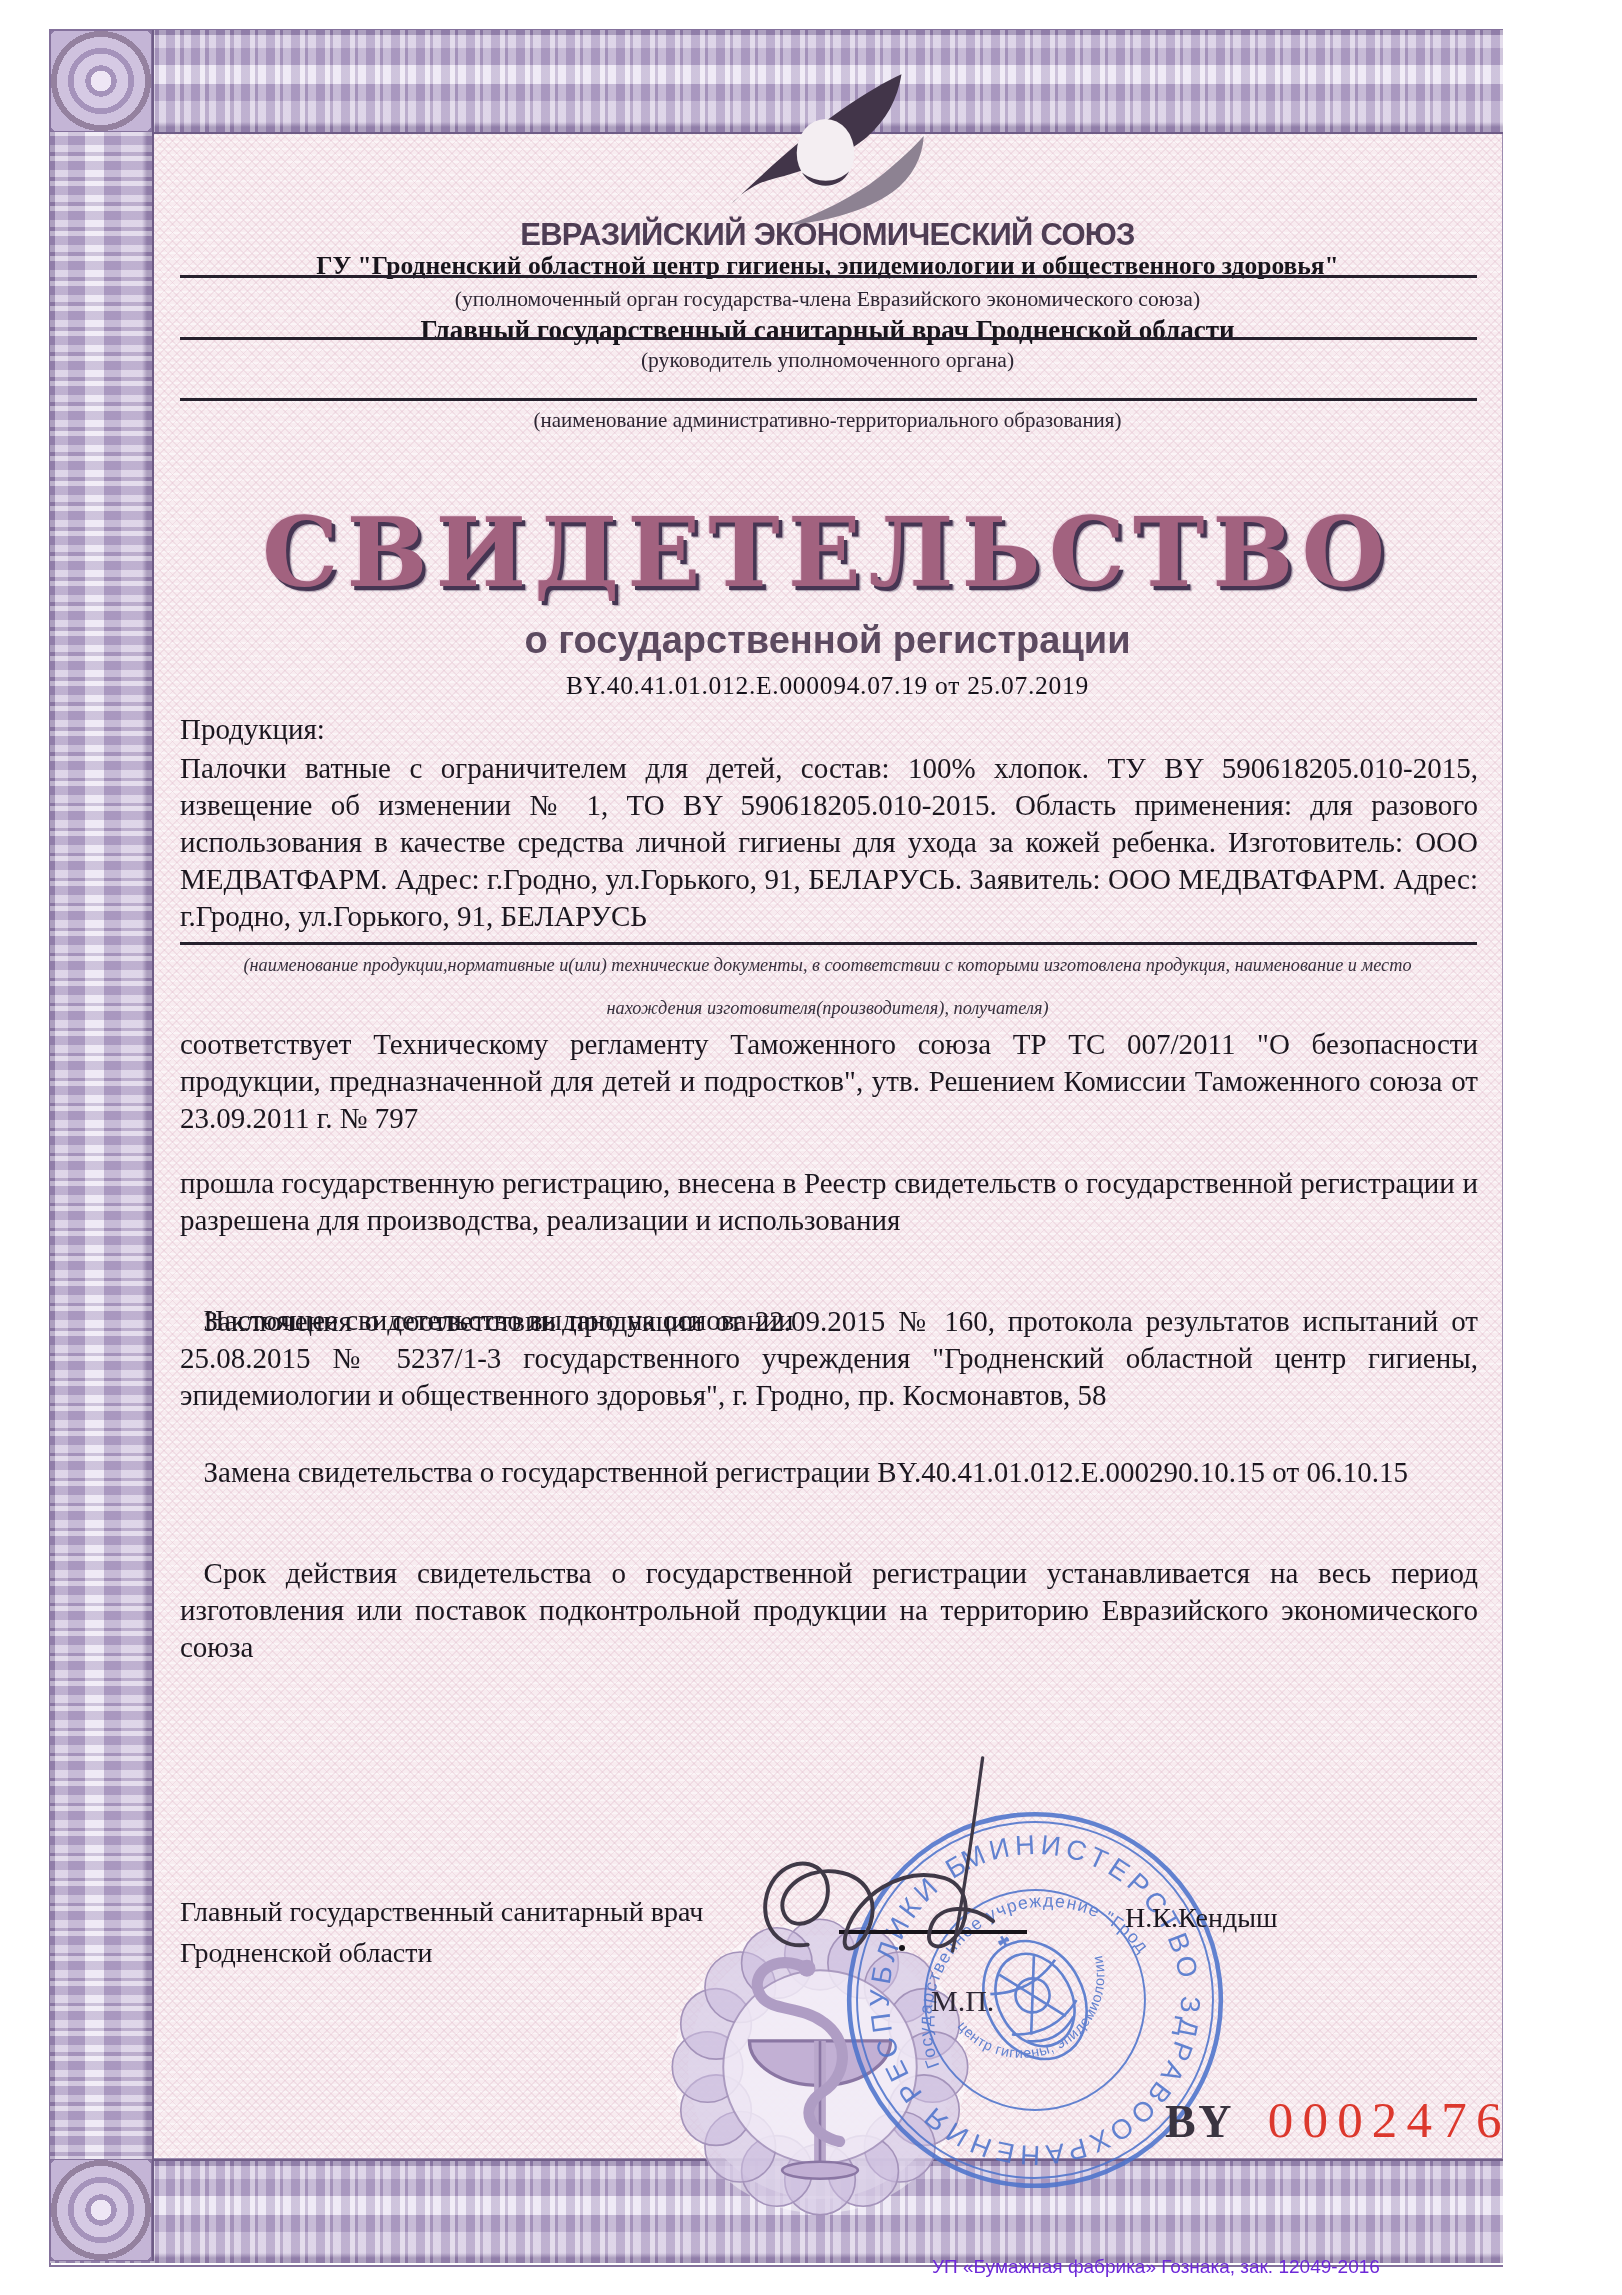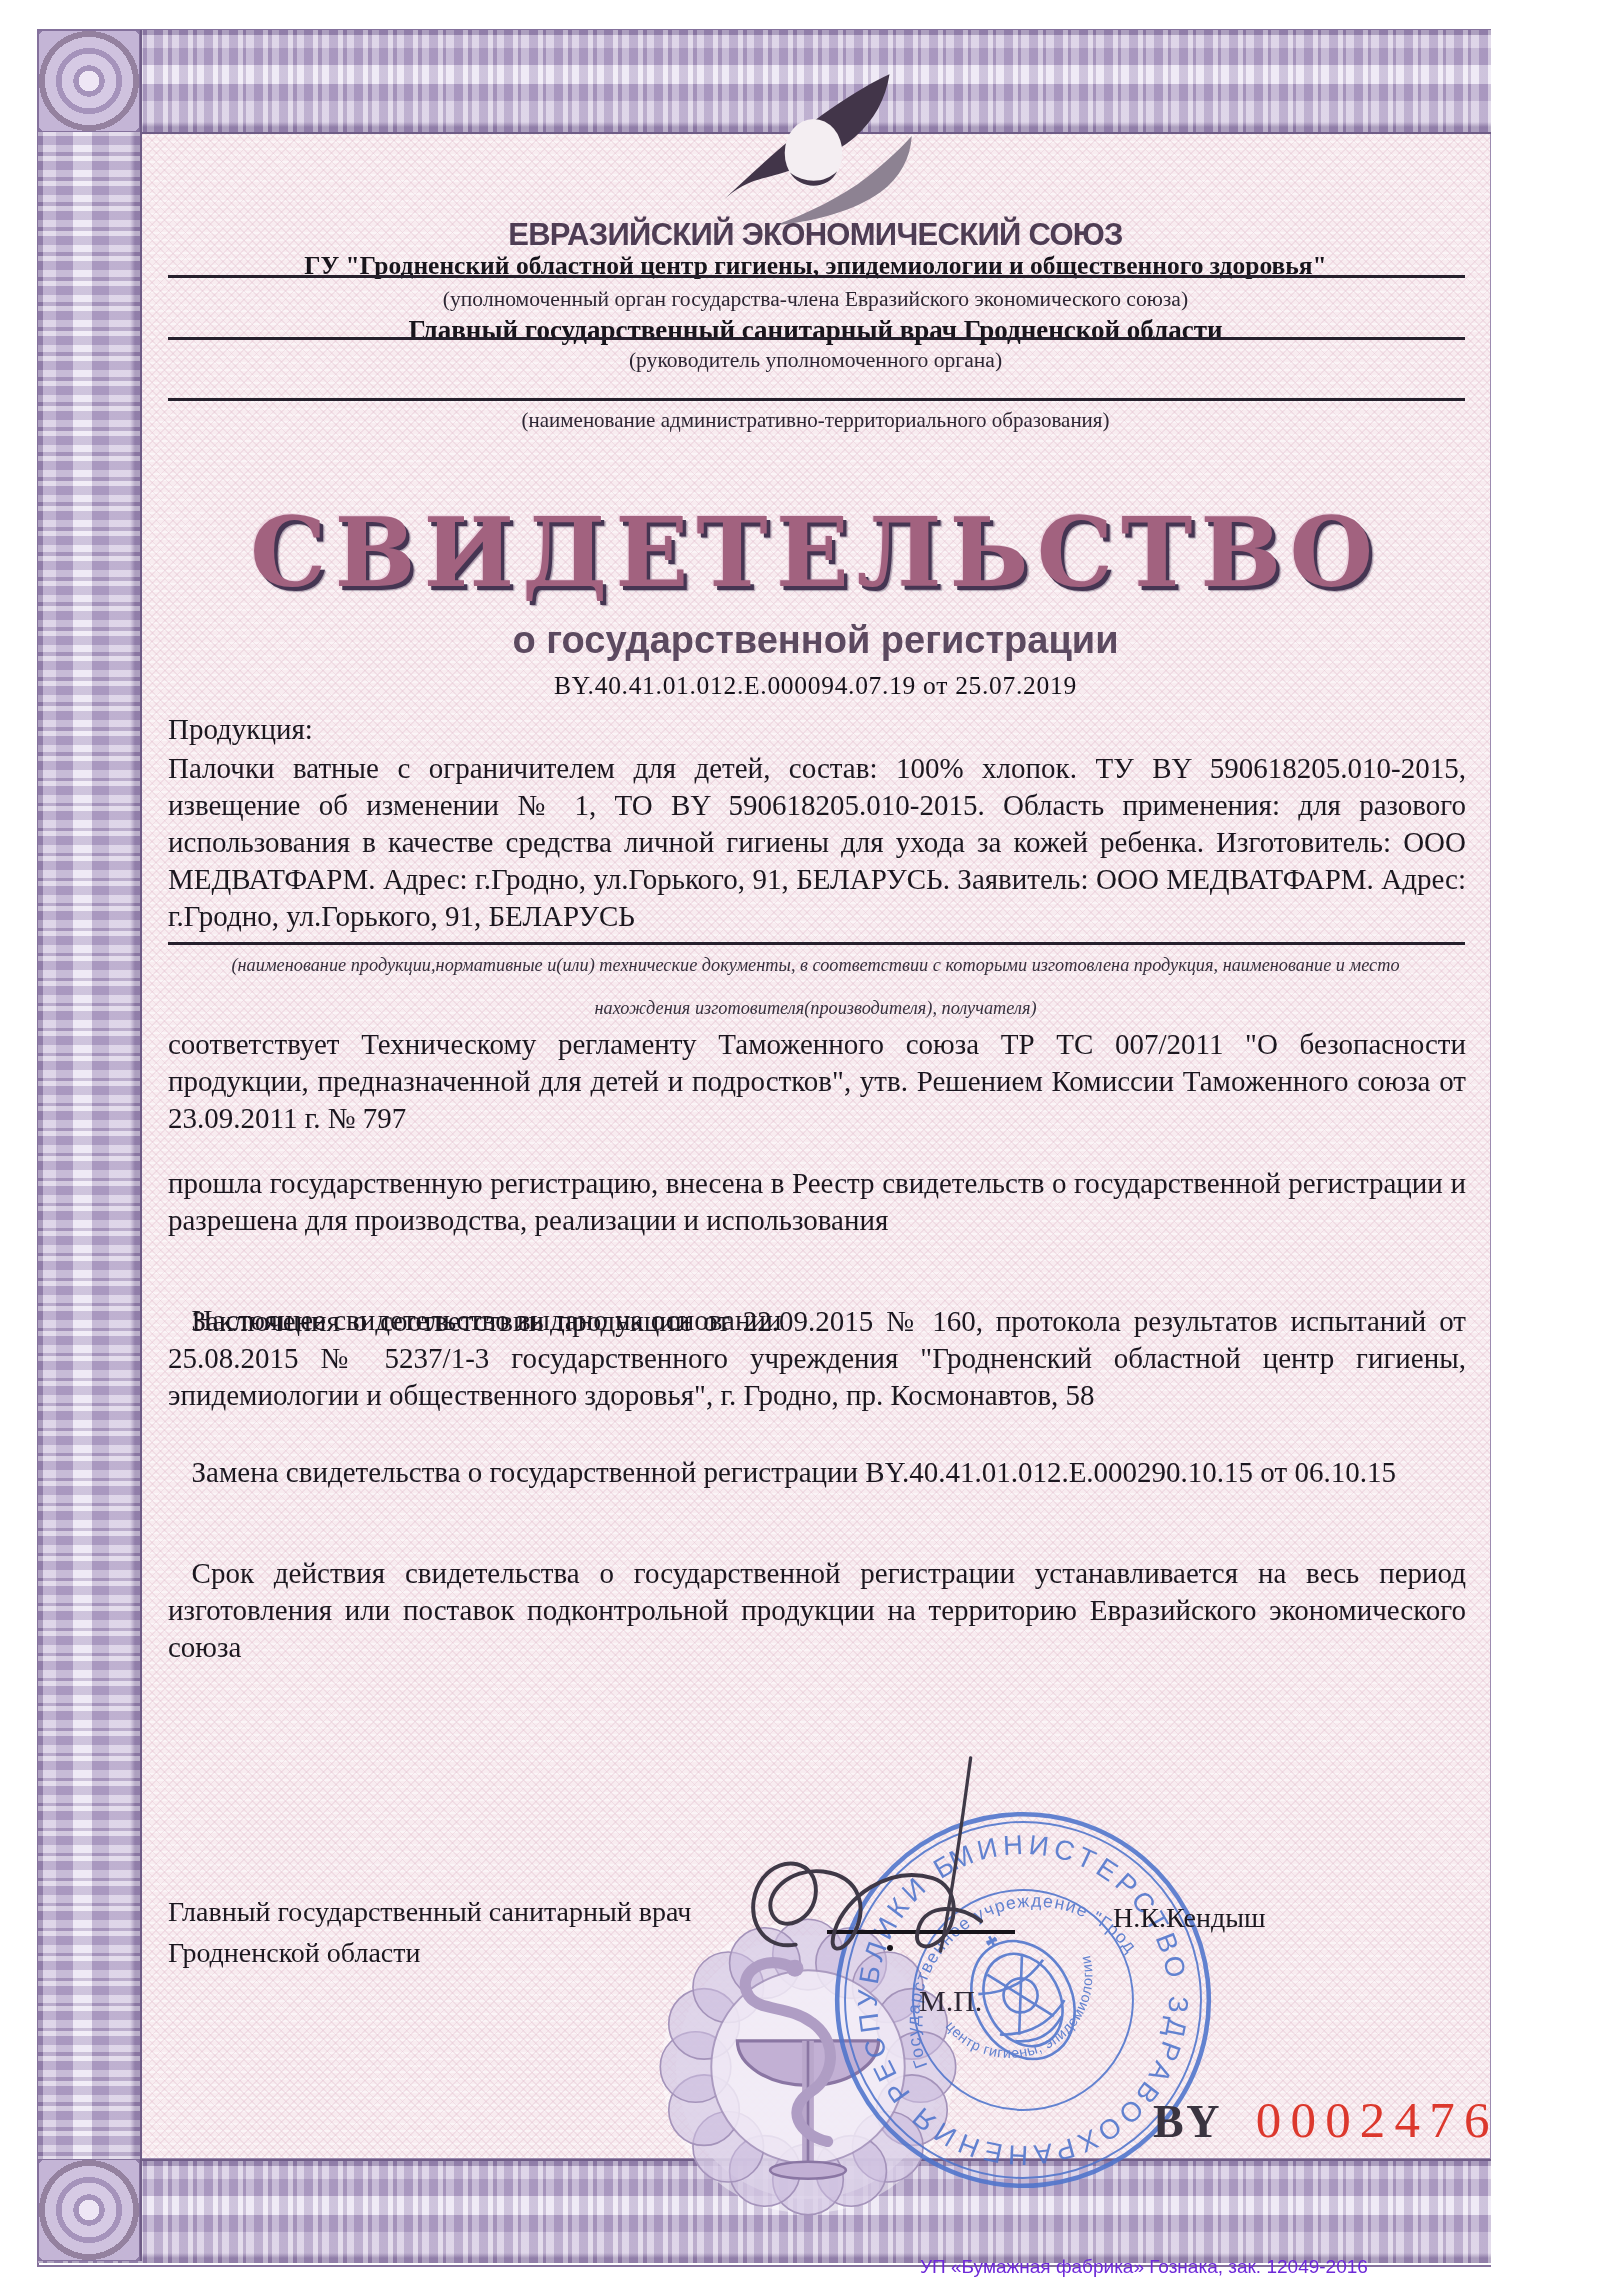--- a/index.html
+++ b/index.html
@@ -1,17 +1,17 @@
 <!DOCTYPE html>
 <html style="font-size:10.5px"><head>
 <meta charset="utf-8">
 <style>
   html,body{margin:0;padding:0;}
   body{width:1623px;height:2295px;background:#ffffff;font-family:"Liberation Serif",serif;color:#1d1a20;}
-  .page{position:absolute;left:4px;top:0;width:1487px;height:2295px;overflow:hidden;background:#ffffff;}
+  .page{position:absolute;left:16px;top:0;width:1487px;height:2295px;overflow:hidden;background:#ffffff;}
 
   
   .frame-outer{position:absolute;left:33px;top:29px;width:1557px;height:2234px;border:2px solid #84719c;background:transparent;}
   .band{position:absolute;z-index:2;}
   .band-top,.band-bottom{left:34px;width:1555px;height:102px;
     background:
       repeating-linear-gradient(90deg, rgba(255,255,255,.40) 0 4.6px, rgba(120,100,146,.25) 4.6px 8.5px, rgba(255,255,255,.28) 8.5px 15.7px, rgba(150,132,175,.32) 15.7px 25px),
       linear-gradient(180deg,#8e7ba6 0 4.6px,#d2c6e0 4.6px 18.3px,#b2a1c7 18.3px 35px,#e9e2f2 35px 54px,#b2a1c7 54px 71px,#d2c6e0 71px 92px,#8e7ba6 97px 102px);}
   .band-top{top:30px;border-bottom:2px solid #6e5c86;}
   .band-bottom{top:2159px;border-top:2px solid #6e5c86;}

